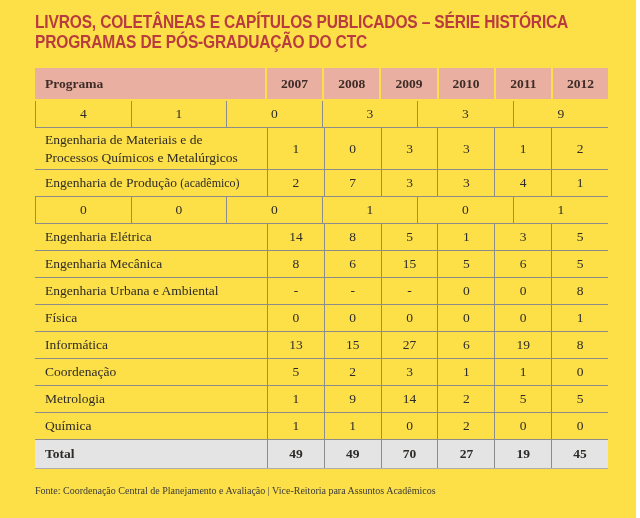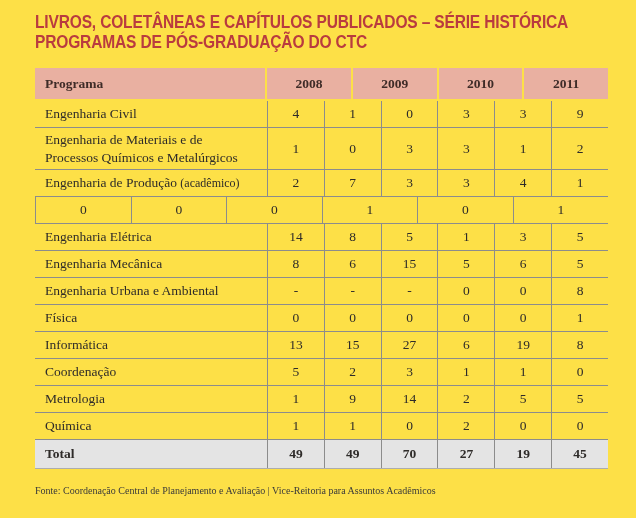--- a/index.html
+++ b/index.html
@@ -58,29 +58,30 @@
 
   <h1 class="title">
     <span class="tline">LIVROS, COLETÂNEAS E CAPÍTULOS PUBLICADOS – SÉRIE HISTÓRICA</span>
     <span class="tline">PROGRAMAS DE PÓS-GRADUAÇÃO DO CTC</span>
   </h1>
 
   <div class="table">
     <div class="thead">
       <div class="hcell name">Programa</div>
 
+    <div class="hcell year">2007</div>
         <div class="hcell year">2008</div>
         <div class="hcell year">2009</div>
         <div class="hcell year">2010</div>
         <div class="hcell year">2011</div>
+        <div class="hcell year">2012</div>
       </div>
     <div class="tbody">
 
     <div class="trow">
-          <div class="cell name">Engenharia Civil</div>
           <div class="cell val">4</div>
           <div class="cell val">1</div>
           <div class="cell val">0</div>
           <div class="cell val">3</div>
           <div class="cell val">3</div>
           <div class="cell val">9</div>
         </div>
         <div class="trow row-tall">
           <div class="cell name">Engenharia de Materiais e de Processos Químicos e Metalúrgicos</div>
           <div class="cell val">1</div>

